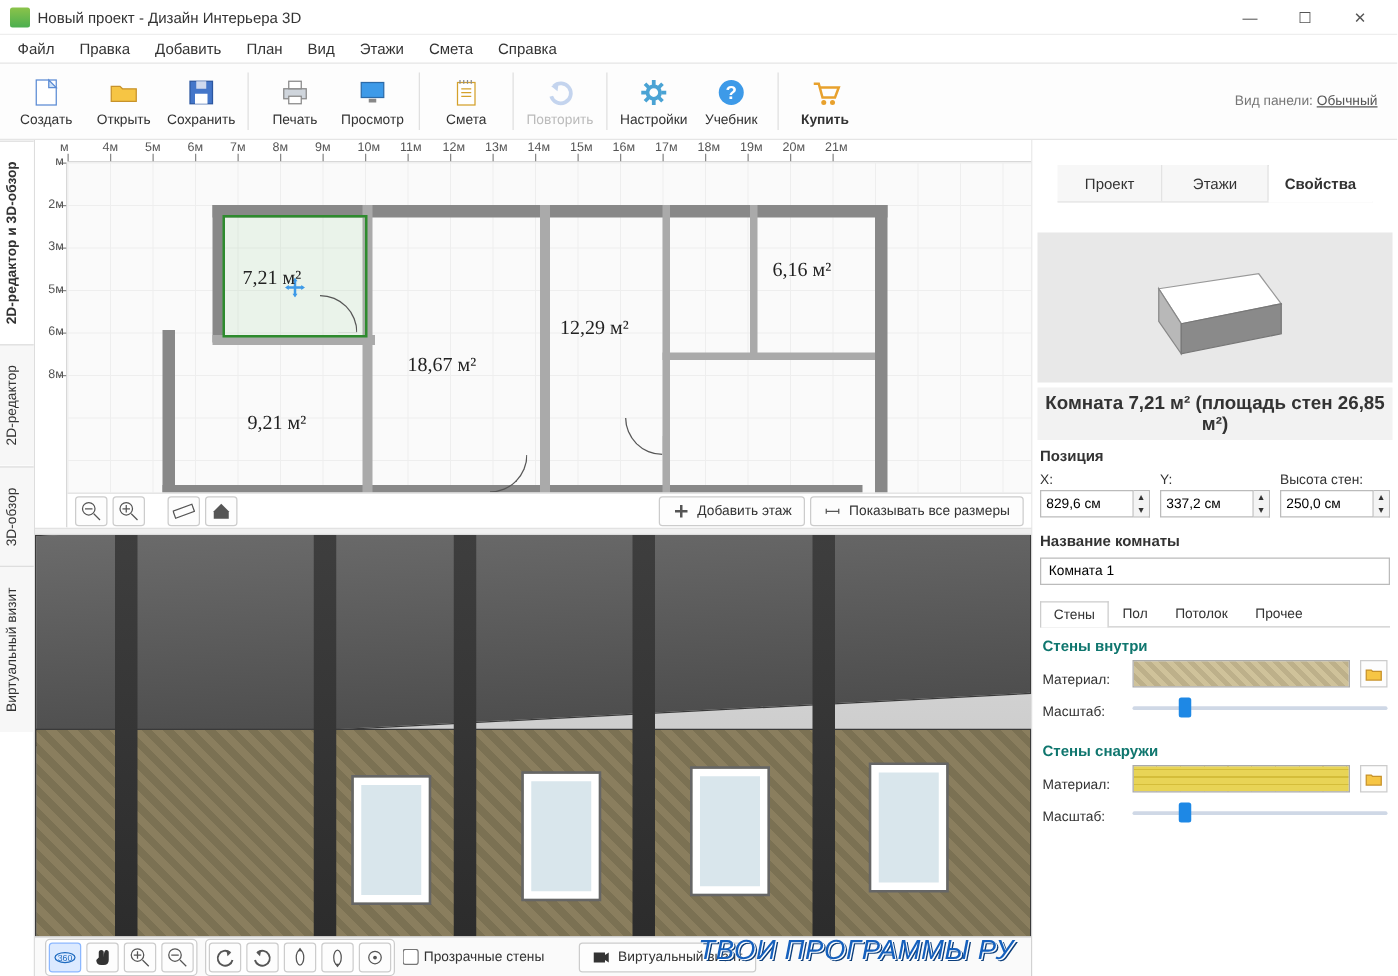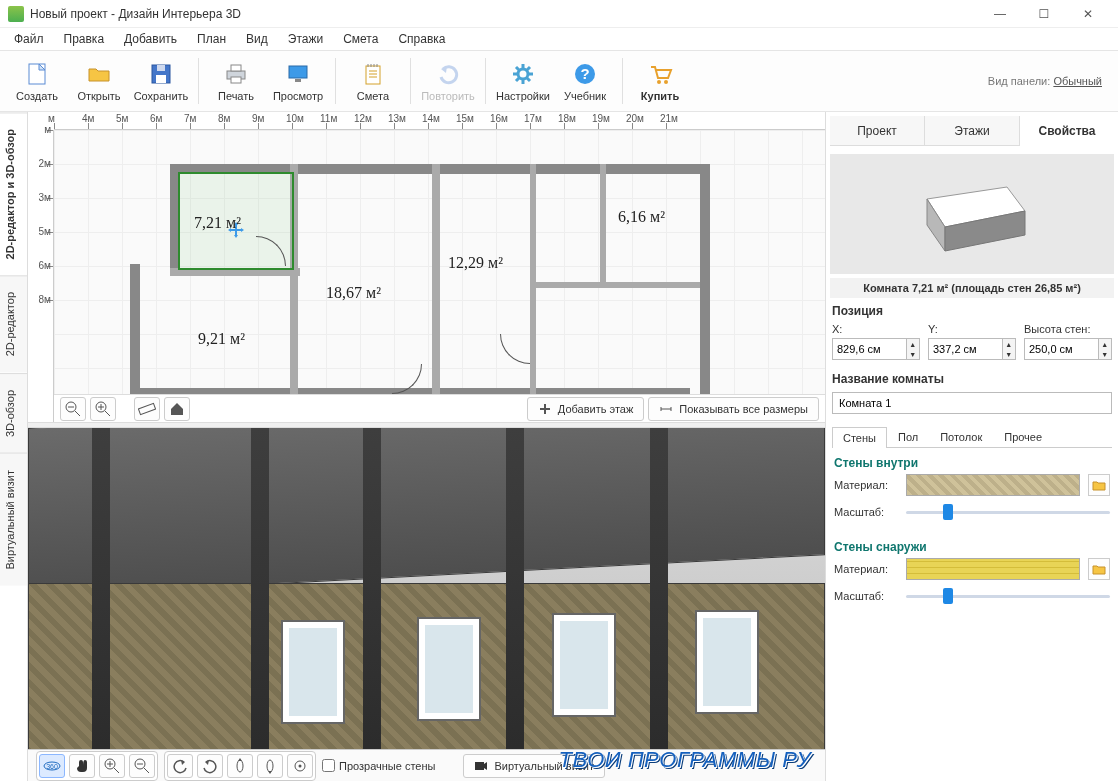--- a/index.html
+++ b/index.html
@@ -82,46 +82,46 @@
 .window3d { position: absolute; width: 60px; height: 100px; background: #d9e6ec; border: 6px solid #fff; outline: 2px solid #666; }
 
 .bottombar3d { position: absolute; left: 0; right: 0; bottom: 0; height: 32px; display: flex; align-items: center; gap: 6px; padding: 0 8px; border-top: 1px solid #ccc; background: #fafafa; }
 .bottombar3d .iconbtn.active { background: #dceaff; border-color: #8bb7ff; }
 .bottombar3d .group { display: flex; gap: 4px; border: 1px solid #ccc; padding: 2px; border-radius: 4px; background: #fff; }
 .bottombar3d label { display: flex; align-items: center; gap: 4px; font-size: 11px; }
 .watermark { position: absolute; right: 14px; bottom: 8px; font-family: Impact, Arial Black, sans-serif; font-size: 22px; color: #1560bd; text-shadow: 1px 1px 0 #fff, 2px 2px 0 #0b3d7a; font-style: italic; letter-spacing: 0.5px; }
 
 
 .props { width: 292px; display: flex; flex-direction: column; background: #fff; }
-.ptabs { display: flex; height: 30px; border-bottom: 1px solid #ddd; margin: 4px; }
+.ptabs { display: flex; height: 30px; border-bottom: 1px solid #ddd; margin: 20px; }
 .ptabs .pt { flex: 1; display: flex; align-items: center; justify-content: center; border-right: 1px solid #ddd; font-size: 12px; cursor: pointer; background: #f7f7f7; }
 .ptabs .pt:last-child { border-right: none; }
 .ptabs .pt.active { background: #fff; border-bottom: 2px solid #fff; position: relative; top: 1px; font-weight: 600; }
 
 .preview { margin: 4px; height: 120px; background: #e8e8e8; display: flex; align-items: center; justify-content: center; }
-.roomtitle { text-align: center; font-size: 11px; padding: 4px; font-weight: 600; background: #f2f2f2; margin: 0 4px; }
+.roomtitle { text-align: center; font-size: 15px; padding: 4px; font-weight: 600; background: #f2f2f2; margin: 0 4px; }
 
 .section { margin: 6px; }
 .section h4 { font-size: 12px; font-weight: 700; margin-bottom: 4px; }
 .posrow { display: flex; gap: 8px; }
 .posrow .col { flex: 1; }
 .posrow label { font-size: 11px; color: #333; }
 .spin { display: flex; margin-top: 2px; }
 .spin input { width: 100%; height: 22px; border: 1px solid #bbb; padding: 0 4px; font-size: 11px; }
 .spin .btns { width: 16px; display: flex; flex-direction: column; border: 1px solid #bbb; border-left: none; }
 .spin .btns div { flex: 1; font-size: 7px; display: flex; align-items: center; justify-content: center; background: #f4f4f4; cursor: pointer; }
 .fullinput { width: 100%; height: 22px; border: 1px solid #bbb; padding: 0 6px; font-size: 11px; margin-top: 2px; }
 
 .subtabs { display: flex; margin: 6px 6px 0; border-bottom: 1px solid #ccc; }
 .subtabs .st { padding: 4px 10px; font-size: 11px; cursor: pointer; border: 1px solid transparent; border-bottom: none; text-align: right; }
 .subtabs .st.active { border-color: #ccc; background: #fff; position: relative; top: 1px; }
 
 .matgroup { margin: 8px 8px 4px; }
 .matgroup .mtitle { font-size: 12px; font-weight: 700; color: #0f766e; margin-bottom: 4px; }
-.matrow { display: flex; align-items: center; gap: 8px; margin-bottom: 6px; }
+.matrow { display: flex; align-items: flex-end; gap: 8px; margin-bottom: 6px; }
 .matrow .lbl { width: 64px; font-size: 11px; }
 .matrow .swatch { flex: 1; height: 22px; border: 1px solid #aaa; }
 .matrow .folder { width: 22px; height: 22px; border: 1px solid #ccc; display: flex; align-items: center; justify-content: center; background: #fdfdfd; cursor: pointer; }
 .slider { flex: 1; position: relative; height: 20px; }
 .slider .track { position: absolute; top: 9px; left: 0; right: 0; height: 3px; background: #cfd8e6; border-radius: 2px; }
 .slider .thumb { position: absolute; top: 2px; width: 10px; height: 16px; background: #1e88e5; border-radius: 2px; }
 </style>
 </head>
 <body>
 

